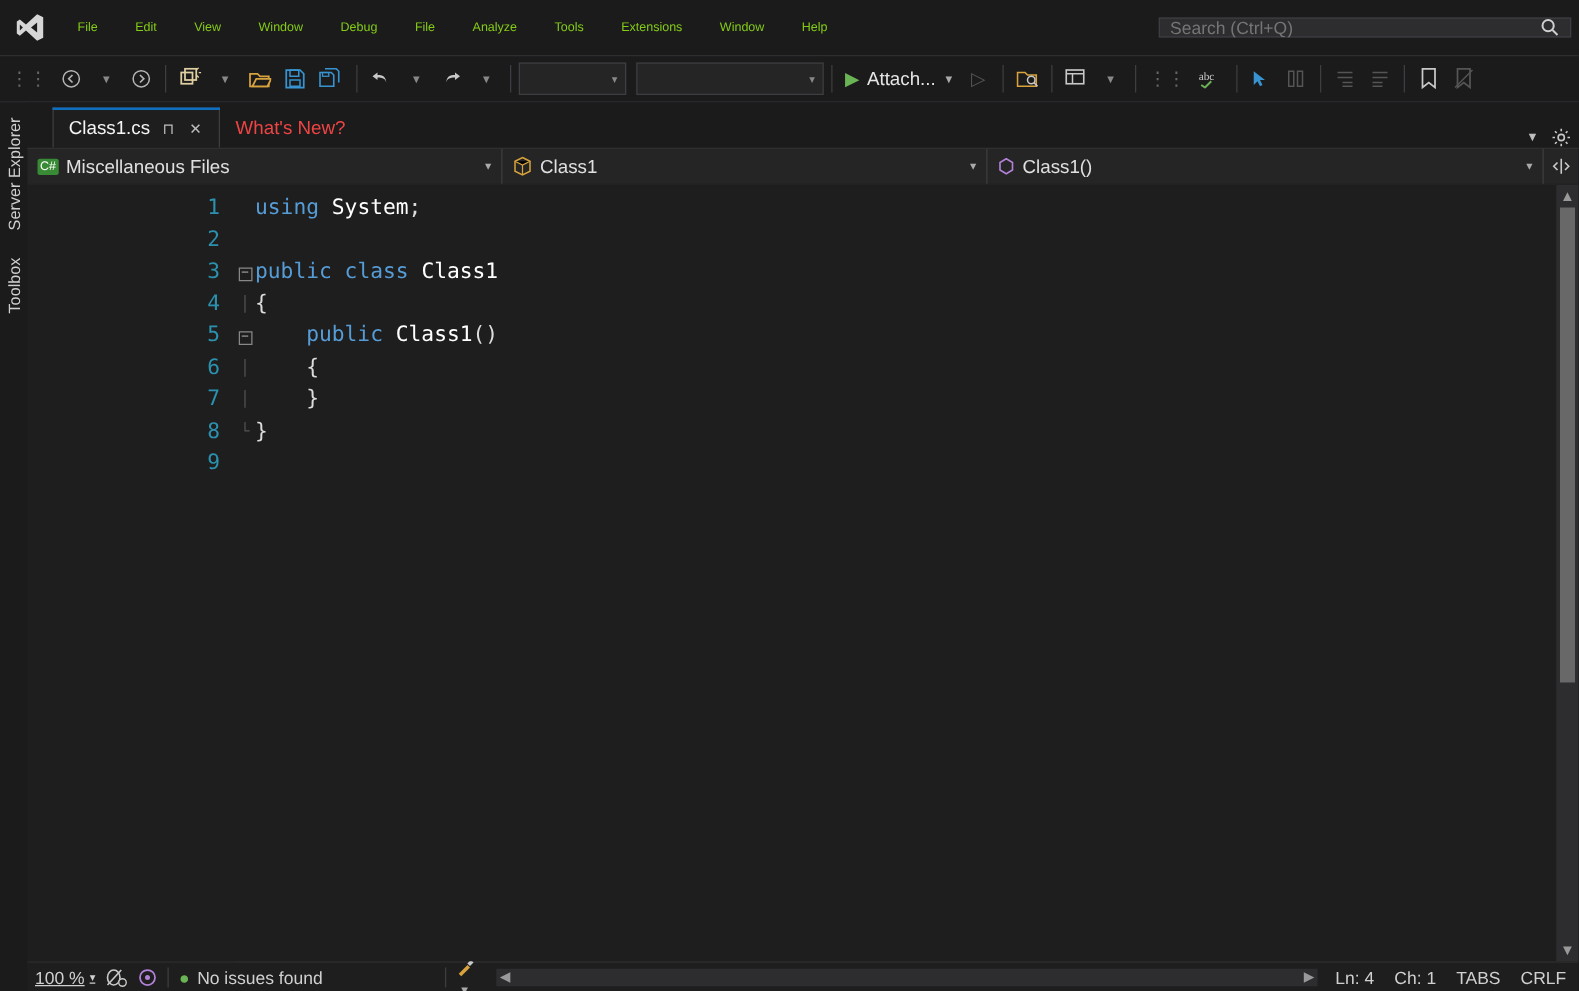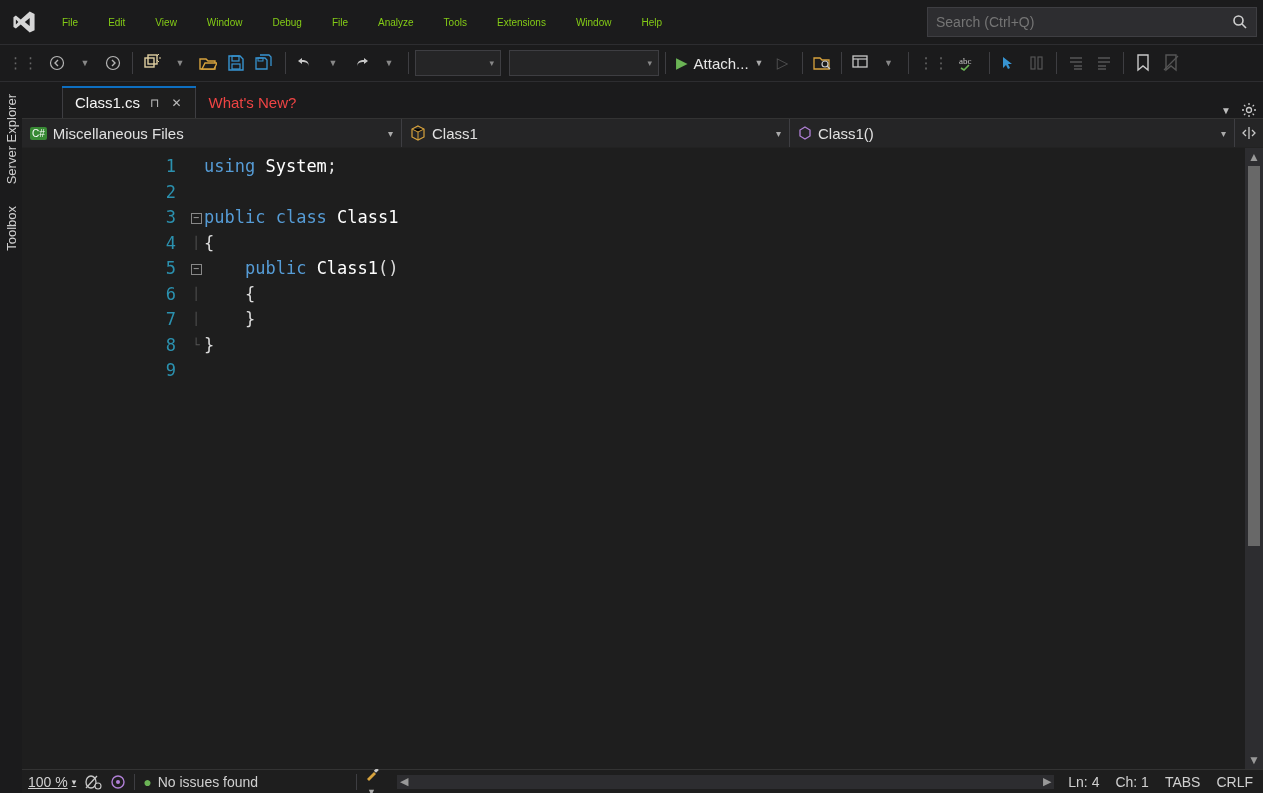--- a/index.html
+++ b/index.html
@@ -8,39 +8,39 @@
   background: #1b1b1c;
   font-family: "Segoe UI", Arial, sans-serif;
   font-size: 13px; color: #f1f1f1;
   overflow: hidden; display: flex; flex-direction: column;
 }
 
 .menubar { height: 44px; display: flex; align-items: center; padding: 0 6px; }
 .vs-logo { width: 36px; height: 36px; display:flex; align-items:center; justify-content:center; }
 .menubar .items { display: flex; gap: 2px; margin-left: 6px; }
 .menu-item { padding: 6px 14px; font-size: 10px; color:#84cc16; cursor: default; }
-.searchbox { margin-left: auto; width: 330px; height: 30px; background:#2d2d30; border:1px solid #3e3e42; display:flex; align-items:center; padding:0 8px; color:#999; }
+.searchbox { margin-left: auto; width: 330px; height: 16px; background:#2d2d30; border:1px solid #3e3e42; display:flex; align-items:center; padding:0 8px; color:#999; }
 .searchbox input { flex:1; background:transparent; border:none; outline:none; color:#d0d0d0; font-size:14px; }
 .search-icon { color:#cfcfcf; font-size:14px; }
 
 .toolbar { height: 38px; display:flex; align-items:center; padding: 0 4px; border-top:1px solid #2d2d30; border-bottom:1px solid #2d2d30; gap:2px;}
 .tb-btn { height: 26px; min-width: 26px; display:flex; align-items:center; justify-content:center; color:#b5b5b5; padding:0 4px; font-size:15px; }
 .tb-sep { width:1px; height:22px; background:#3e3e42; margin:0 4px; }
 .tb-combo { height:26px; background:#252526; border:1px solid #3e3e42; display:flex; align-items:center; padding:0 6px; color:#888; }
 .attach { display:flex; align-items:center; gap:6px; padding:0 4px; color:#e6e6e6; }
 .attach .play { color:#6bb455; }
 
 .mainrow { flex:1; display:flex; overflow:hidden; }
 .sidebar-ch { width: 22px; background:#1b1b1c; display:flex; flex-direction:column; align-items:center; padding-top:10px; gap:18px; color:#cfcfcf; font-size:13px; }
 .sidebar-tab { writing-mode: vertical-rl; transform: rotate(180deg); padding:2px 0; cursor:default; }
 .editor-wrap { flex:1; display:flex; flex-direction:column; background:#1e1e1e; }
 
 .tabstrip { height:36px; display:flex; align-items:flex-end; background:#1b1b1c; padding-left:20px; position:relative;}
 .tab { height:32px; display:flex; align-items:center; gap:8px; padding:0 12px; font-size:15px; color:#cfcfcf; background:#2a2a2c; border:1px solid #3e3e42; border-bottom:none; position:relative;}
-.tab.active { background:#1e1e1e; color:#f5f5f5;margin-left:20px; }
+.tab.active { background:#1e1e1e; color:#f5f5f5; }
 .tab.active::before { content:""; position:absolute; left:-1px; right:-1px; top:-1px; height:2px; background:#0e6fc1; }
 .tab.inactive { color:#ef4444; background:transparent; border:none; }
 .tab-pin, .tab-close { font-size:12px; color:#bdbdbd; padding:2px;}
 .tabstrip-right { margin-left:auto; margin-right:6px; display:flex; align-items:center; gap:10px; color:#bdbdbd; font-size:15px;}
 
 .navbar { height:30px; display:flex; background:#252526; border-top:1px solid #333; border-bottom:1px solid #222;}
 .navcombo { display:flex; align-items:center; padding:0 8px; border-right:1px solid #3e3e42; color:#e0e0e0; gap:6px; font-size:15px; position:relative;}
 .navcombo .drop { margin-left:auto; color:#aaa; font-size:10px; }
 .nav-split-btn{ width:28px; display:flex; align-items:center; justify-content:center; color:#c8c8c8;}
 

